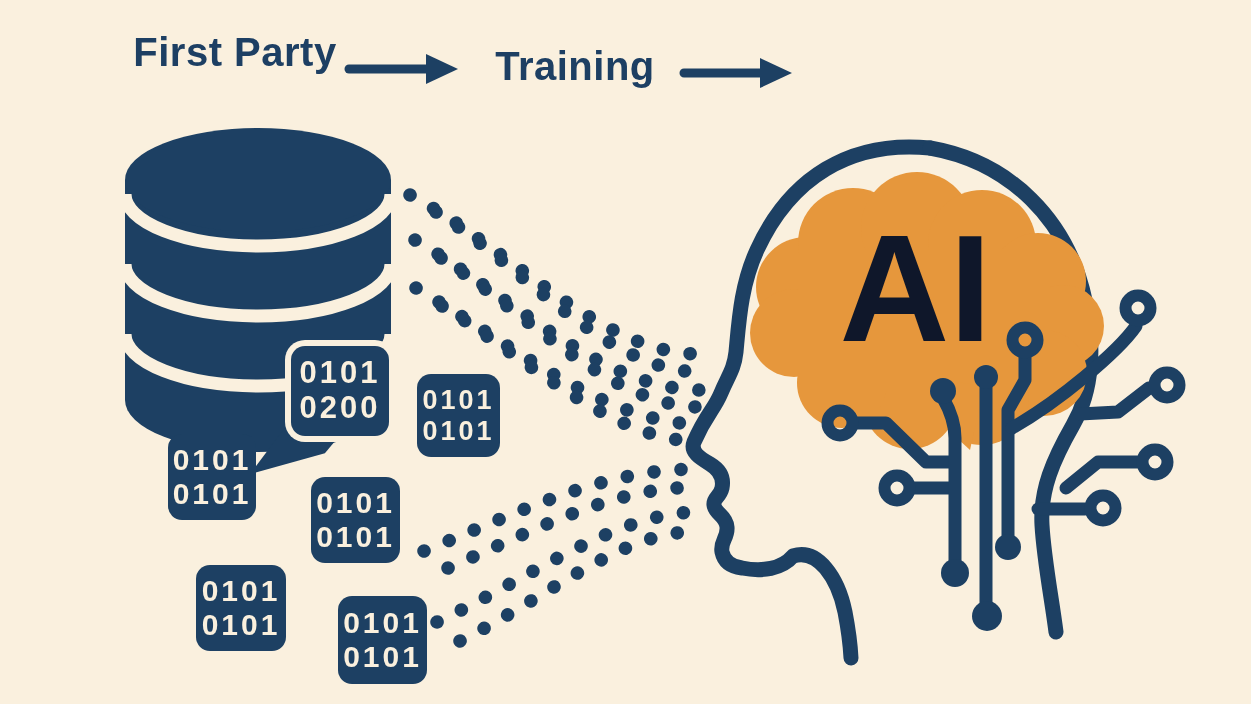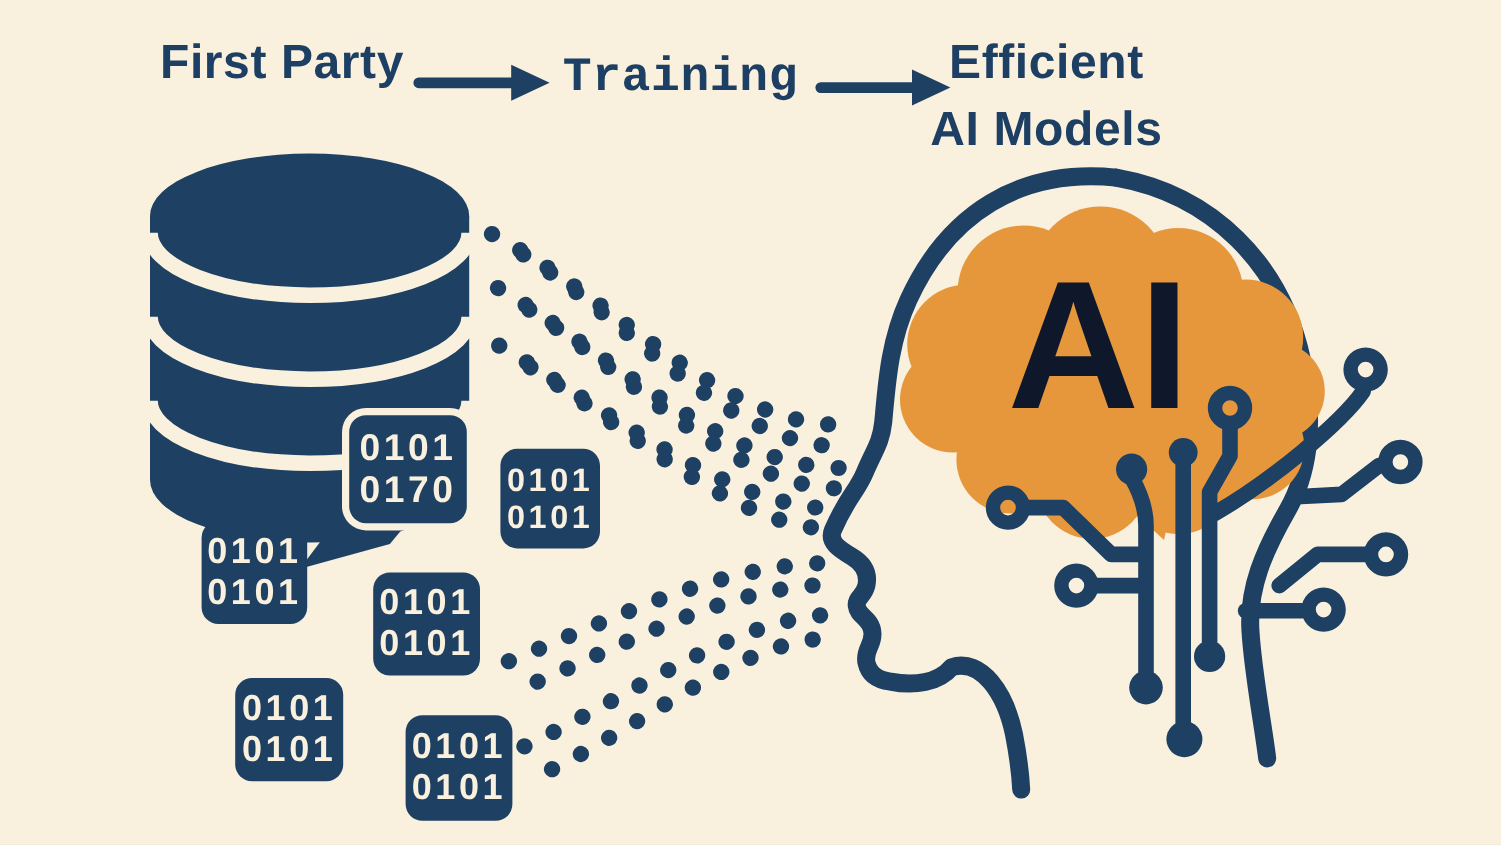--- a/index.html
+++ b/index.html
@@ -157,34 +157,30 @@
         <circle cx="987" cy="616" r="15"></circle>
         <circle cx="1008" cy="547" r="13"></circle>
       </g>
     </g>
   </svg>
 
   <div class="title" style="left:124px;top:24px;width:222px;">
     <div>First Party</div>
   </div>
 
-  <div class="title" style="left:469px;top:38px;width:182px;font-family:Liberation Mono, monospace;">
+  <div class="title" style="left:484px;top:38px;width:182px;">
     <div>Training</div>
   </div>
 
-  <div class="title" style="left:772px;top:24px;width:200px;">
-    <div>Efficient</div>
-    <div>AI Models</div>
-  </div>
 
   <div class="chip-tail"></div>
 
   <div class="chip bubble" style="left:291px;top:346px;width:98px;height:90px;font-size:31px;">
     <div>0101</div>
-    <div>0170</div>
+    <div>0200</div>
   </div>
 
   <div class="chip" style="left:417px;top:374px;width:83px;height:83px;font-size:27px;">
     <div>0101</div>
     <div>0101</div>
   </div>
 
   <div class="chip" style="left:168px;top:434px;width:88px;height:86px;font-size:30px;">
     <div>0101</div>
     <div>0101</div>

